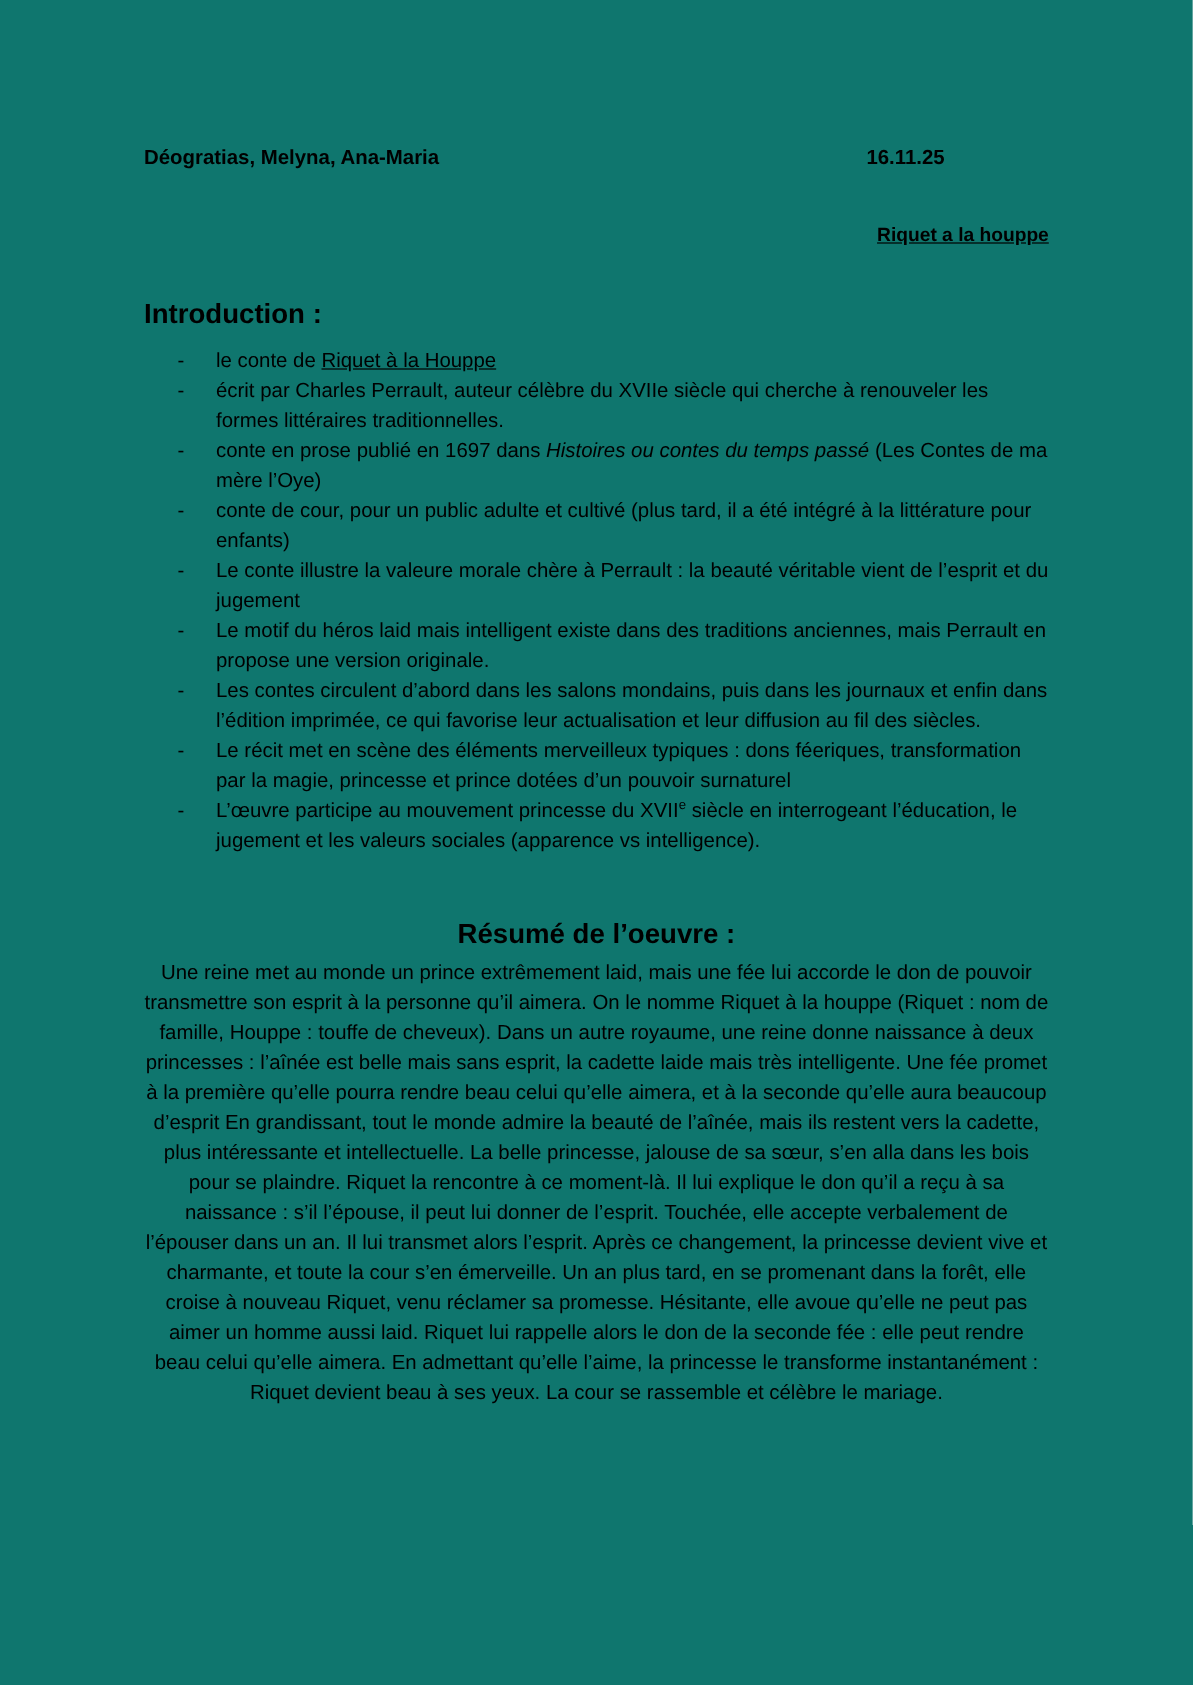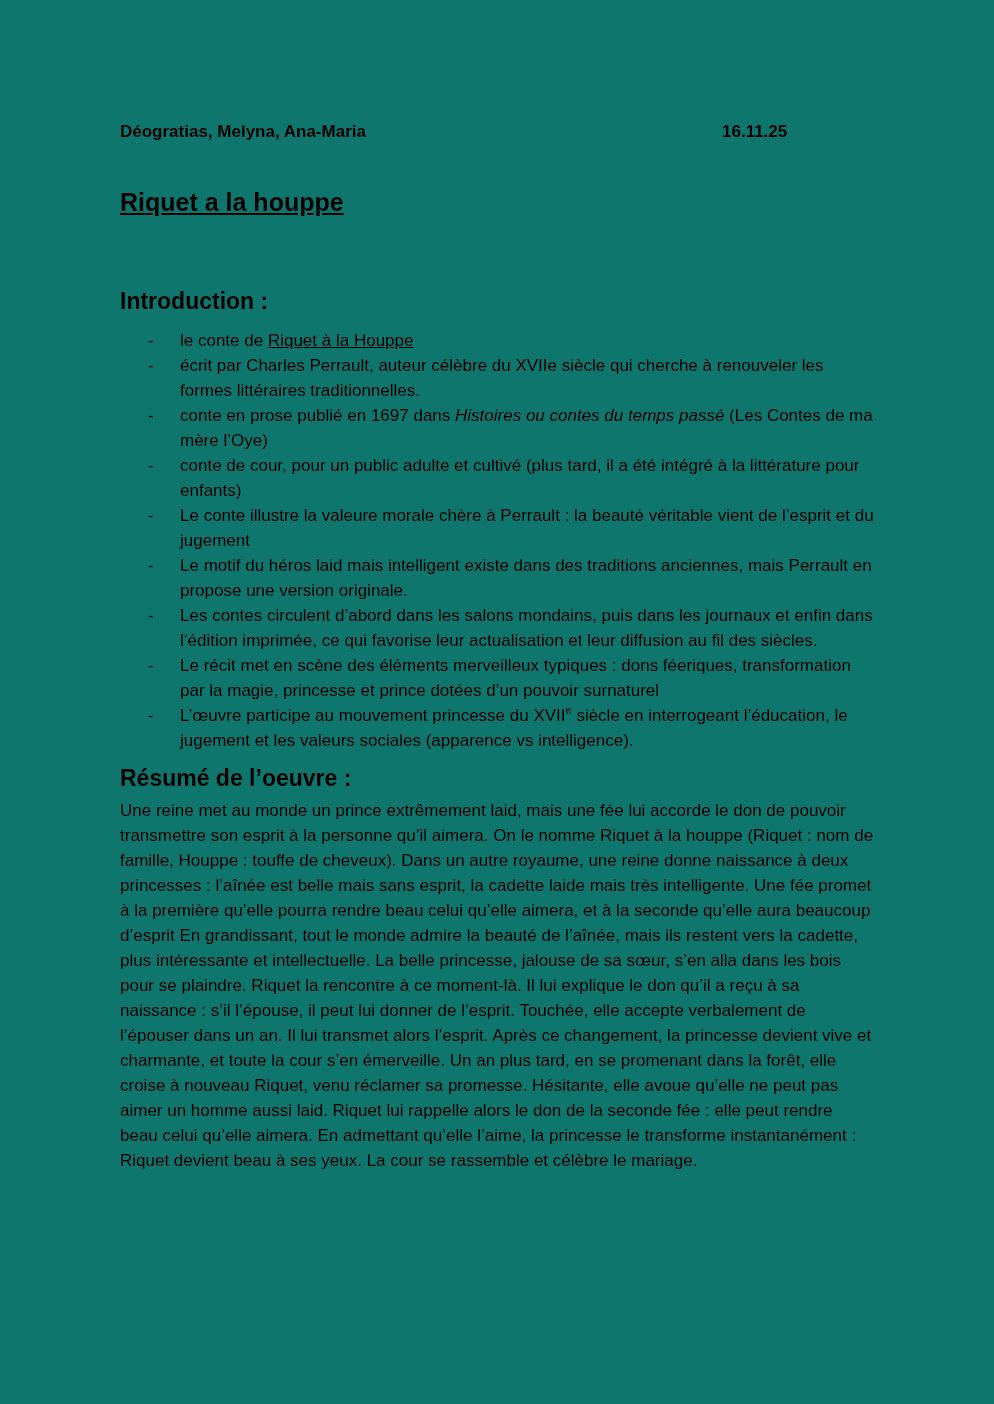--- a/index.html
+++ b/index.html
@@ -24,37 +24,36 @@
   .doc-header .date {
     position: absolute;
     left: 602px;
     top: 0;
   }
   .doc-title {
     position: absolute;
     left: 120px;
     top: 188px;
     width: 754px;
-    text-align: left;
-    font-size: 25px;
+    text-align: right;
+    font-size: 16px;
     font-weight: bold;
   }
   .doc-title .title-text { text-decoration: underline; }
   h2 {
     font-size: 23px;
     font-weight: bold;
     margin: 0;
     line-height: 27px;
   }
   .intro {
     position: absolute;
     left: 120px;
     top: 248px;
     width: 754px;
-    margin-top: 40px;
   }
   .intro h2 { margin-bottom: 13px; }
   .intro ul {
     list-style: none;
     margin: 0;
     padding: 0;
     font-size: 17px;
     line-height: 25px;
   }
   .intro li {
@@ -67,20 +66,21 @@
     top: 0;
   }
   .u { text-decoration: underline; }
   .i { font-style: italic; }
   sup { font-size: 11px; vertical-align: super; line-height: 0; }
   .resume {
     position: absolute;
     left: 120px;
     top: 765px;
     width: 754px;
+    text-align: center;
   }
   .resume h2 { margin-bottom: 6px; }
   .resume p {
     margin: 0;
     font-size: 17px;
     line-height: 25px;
   }
 </style>
 </head>
 <body>

